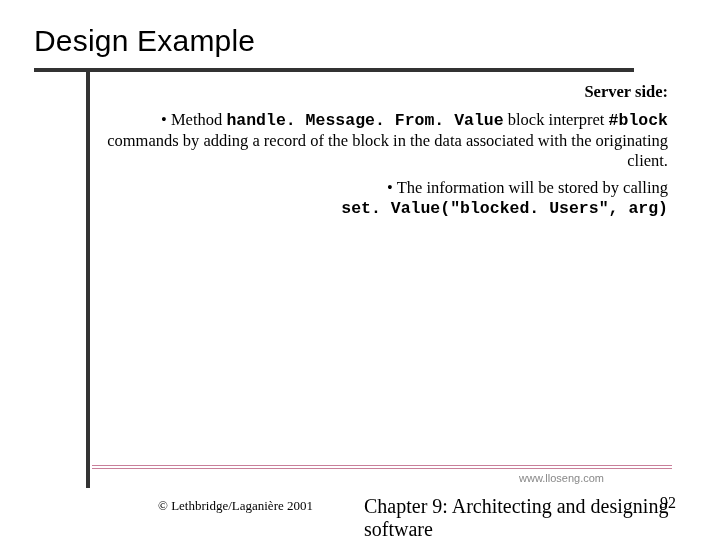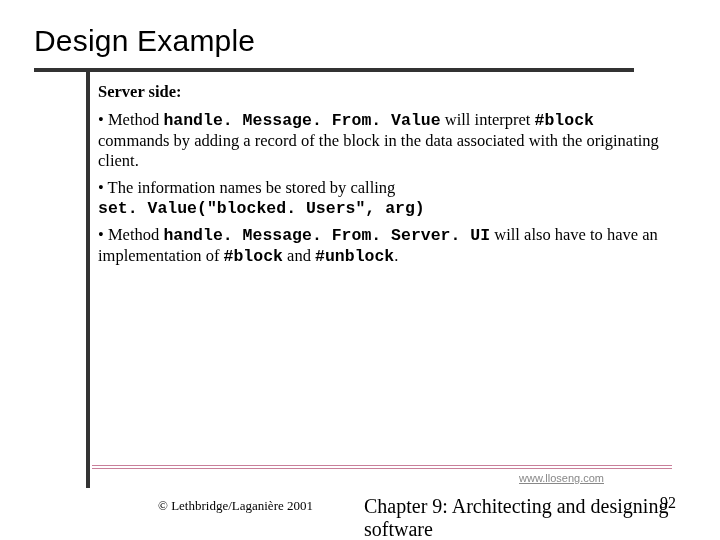--- a/index.html
+++ b/index.html
@@ -1,58 +1,55 @@
 <!DOCTYPE html>
 <html><head>
 <meta charset="utf-8">
 <style>
   * { margin: 0; padding: 0; box-sizing: border-box; }
   html, body { width: 720px; height: 540px; background: #fff; font-family: "Times New Roman", Times, serif; color: #000; }
   .slide { position: relative; width: 648px; height: 540px; border-radius: 7px; }
   .title { font-family: Arial, Helvetica, sans-serif; font-size: 30px; font-weight: 400; position: absolute; top: 24px; left: 34px; letter-spacing: 0.2px; }
   .vrule { position: absolute; left: 86px; top: 68px; width: 4px; height: 420px; background: #333; }
   .hrule-top { position: absolute; left: 34px; top: 68px; width: 600px; height: 4px; background: #333; }
-  .content { position: absolute; left: 98px; top: 82px; width: 570px; font-size: 16.5px; line-height: 1.22; }
+  .content { position: absolute; left: 98px; top: 82px; width: 570px; font-size: 16.5px; line-height: 1.22; text-align: right; }
   .subhead { font-weight: bold; margin-bottom: 8px; }
   .bullet { margin-bottom: 6px; padding-left: 0; }
   .bullet-mark { display: inline; }
   .indent { margin-left: 24px; margin-bottom: 8px; margin-top: 2px; }
   .mono { font-family: "Courier New", Courier, monospace; font-weight: bold; }
   .hrule-bot-outer { position: absolute; left: 92px; top: 465px; width: 580px; height: 1px; background: #c97f9a; }
   .hrule-bot-inner { position: absolute; left: 92px; top: 468px; width: 580px; height: 1px; background: #c97f9a; }
-  .url { position: absolute; right: 44px; top: 472px; font-family: Arial, Helvetica, sans-serif; font-size: 11px; color: #888; text-decoration: underline; }
+  .url { position: absolute; right: 44px; top: 472px; font-family: Arial, Helvetica, sans-serif; font-size: 11px; color: #888; }
   .footer { position: absolute; left: 0; top: 498px; width: 720px; }
   .copyright { position: absolute; left: 158px; top: 0; font-size: 13px; }
   .chapter { position: absolute; left: 320px; top: -3px; font-size: 20px; margin-left: 44px; }
   .pagenum { position: absolute; right: 44px; top: -4px; font-size: 16px; }
 </style>
 </head>
 <body>
 
 <div class="slide">
   <div class="title">Design Example</div>
   <div class="hrule-top"></div>
   <div class="vrule"></div>
 
   <div class="content">
     <div class="subhead">Server side:</div>
 
     <div class="bullet">
-      <span class="bullet-mark">• </span><span>Method </span><span class="mono">handle. Message. From. Value</span><span> will interpret </span><span class="mono">#block</span><span> commands by adding a record of the block in the data associated with the originating client.</span>
+      <span class="bullet-mark">• </span><span>Method </span><span class="mono">handle. Message. From. Value</span><span> block interpret </span><span class="mono">#block</span><span> commands by adding a record of the block in the data associated with the originating client.</span>
     </div>
 
 
     <div class="bullet">
-      <span class="bullet-mark">• </span><span>The information names be stored by calling </span><br><span class="mono">set. Value("blocked. Users", arg)</span>
+      <span class="bullet-mark">• </span><span>The information will be stored by calling </span><br><span class="mono">set. Value("blocked. Users", arg)</span>
     </div>
 
 
-    <div class="bullet">
-      <span class="bullet-mark">• </span><span>Method </span><span class="mono">handle. Message. From. Server. UI</span><span> will also have to have an implementation of </span><span class="mono">#block</span><span> and </span><span class="mono">#unblock</span><span>.</span>
-    </div>
 
   </div>
 
   <div class="hrule-bot-outer"></div>
   <div class="hrule-bot-inner"></div>
   <div class="url">www.lloseng.com</div>
 
   <div class="footer">
     <div class="copyright">© Lethbridge/Laganière 2001</div>
     <div class="chapter">Chapter 9: Architecting and designing software</div>

